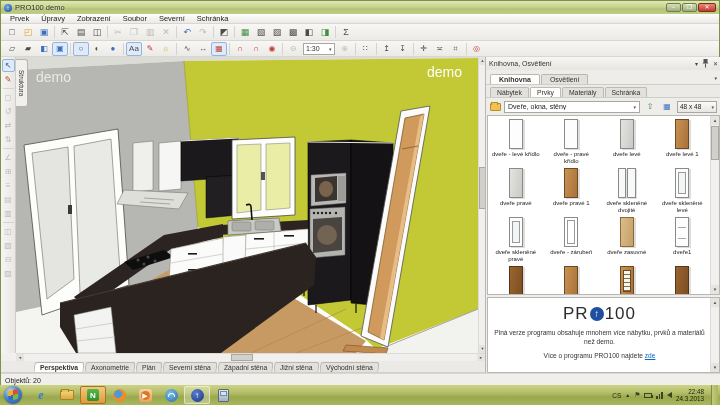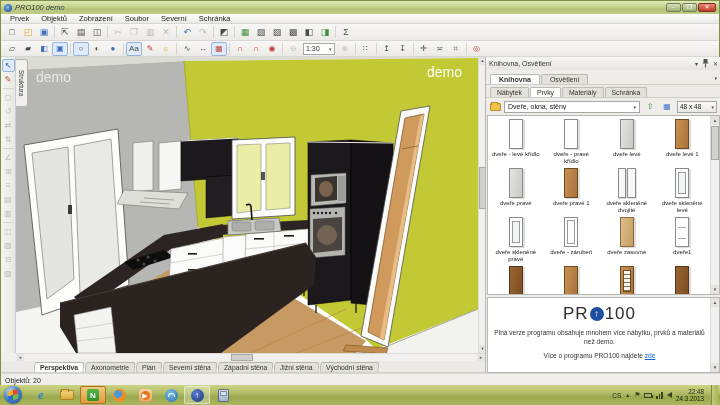--- a/index.html
+++ b/index.html
@@ -6,21 +6,21 @@
   html,body { width:720px; height:405px; overflow:hidden; }
   body { font-family:"Liberation Sans","DejaVu Sans",sans-serif; position:relative; background:#9fae55; }
 
   
   .win { position:absolute; left:0; top:0; width:720px; height:385px; border:1px solid #7d914c; background:#f0efec; }
   .titlebar { position:absolute; left:0; top:0; width:100%; height:13px;
     background:linear-gradient(180deg,#dfe8b4 0%,#c7d48d 45%,#b3c377 60%,#c0cd86 100%);
     display:flex; align-items:center; padding:0 3px; }
   .title-icon { width:8px; height:8px; border-radius:50%; background:radial-gradient(circle at 35% 30%,#6f9fe0,#1f4fa0); color:#fff;
     font-size:6px; line-height:8px; text-align:center; margin-right:3px; flex:0 0 auto; }
-  .title-text { font-size:7.5px; color:#1d2a12; text-shadow:0 0 2px rgba(255,255,255,.9);font-style:italic; }
+  .title-text { font-size:7.5px; color:#1d2a12; text-shadow:0 0 2px rgba(255,255,255,.9); }
   .winbtns { margin-left:auto; display:flex; gap:1px; }
   .winbtn { width:15px; height:9px; border:1px solid #6e7d52; border-radius:2px; font-size:6px; line-height:7px; text-align:center;
     color:#fff; background:linear-gradient(#d7dfb9,#9fae77); }
   .winbtn.close { width:18px; background:linear-gradient(#e98973,#c23a30); border-color:#7c2c20; }
 
   .menubar { position:absolute; left:0; top:13px; width:100%; height:10px; background:linear-gradient(#fdfdfc,#ebeae7);
     border-bottom:1px solid #d9d7d3; display:flex; align-items:center; gap:2px; padding-left:4px; }
   .menu-item { font-size:7.5px; color:#1d1d1b; padding:0 5px; }
 
   .toolbar { position:absolute; left:0; width:100%; background:linear-gradient(#f8f7f5,#eceae6); border-bottom:1px solid #d9d7d3;
@@ -179,21 +179,21 @@
     <div class="title-text">PRO100 demo</div>
     <div class="winbtns">
       <div class="winbtn">–</div>
       <div class="winbtn">❐</div>
       <div class="winbtn close">✕</div>
     </div>
   </div>
 
   <div class="menubar">
     <span class="menu-item">Prvek</span>
-    <span class="menu-item">Objektů</span>
+    <span class="menu-item">Úpravy</span>
     <span class="menu-item">Zobrazení</span>
     <span class="menu-item">Soubor</span>
     <span class="menu-item">Severní</span>
     <span class="menu-item">Schránka</span>
   </div>
 
   <div class="toolbar tb1">
     <span class="tbtn">□</span>
     <span class="tbtn c-yellow">◰</span>
     <span class="tbtn c-blue">▣</span>

